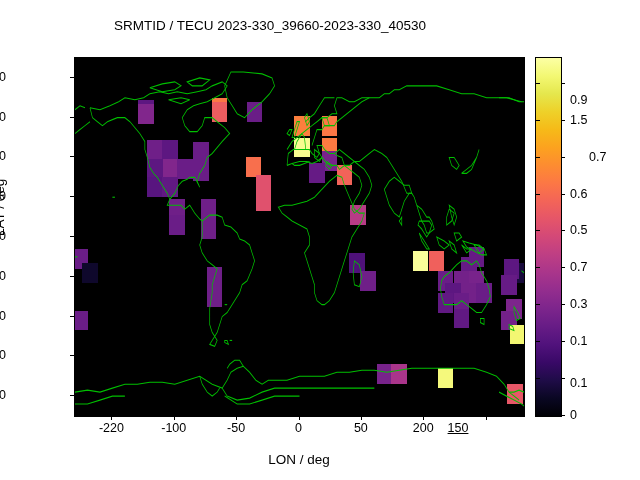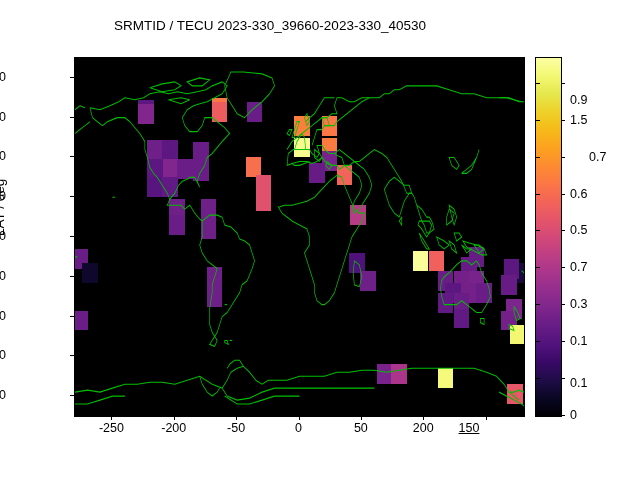--- a/index.html
+++ b/index.html
@@ -287,52 +287,53 @@
         <path d="M-150,20 L-148,20"></path>
         <path d="M-60,-34 L-58,-34"></path>
         <path d="M-56,-52 L-54,-52"></path>
       </g>
     </svg>
   </div>
 
   <div id="colorbar" style="background: linear-gradient(to top, rgb(0, 0, 4) 0%, rgb(10, 7, 35) 5%, rgb(31, 12, 72) 10%, rgb(57, 9, 103) 15%, rgb(81, 18, 124) 20%, rgb(103, 28, 134) 25%, rgb(125, 37, 140) 30%, rgb(147, 45, 142) 35%, rgb(169, 53, 139) 40%, rgb(190, 62, 132) 45%, rgb(211, 72, 120) 50%, rgb(229, 85, 105) 55%, rgb(243, 100, 88) 60%, rgb(252, 119, 69) 65%, rgb(253, 140, 49) 70%, rgb(252, 162, 31) 75%, rgb(246, 186, 24) 80%, rgb(238, 209, 41) 85%, rgb(229, 231, 77) 90%, rgb(243, 248, 115) 95%, rgb(252, 255, 164) 100%);"></div>
 
   <div class="ylabel">LAT / deg</div>
+  <div class="xlabel">LON / deg</div>
 
 <div class="ytick" style="top: 76.8889px;">80</div>
     <div class="tickmark-y" style="top: 76.8889px;"></div>
     <div class="ytick" style="top: 116.667px;">60</div>
     <div class="tickmark-y" style="top: 116.667px;"></div>
     <div class="ytick" style="top: 156.444px;">40</div>
     <div class="tickmark-y" style="top: 156.444px;"></div>
     <div class="ytick" style="top: 196.222px;">20</div>
     <div class="tickmark-y" style="top: 196.222px;"></div>
     <div class="ytick" style="top: 236px;">0</div>
     <div class="tickmark-y" style="top: 236px;"></div>
     <div class="ytick" style="top: 275.778px;">-20</div>
     <div class="tickmark-y" style="top: 275.778px;"></div>
     <div class="ytick" style="top: 315.556px;">-40</div>
     <div class="tickmark-y" style="top: 315.556px;"></div>
     <div class="ytick" style="top: 355.333px;">-60</div>
     <div class="tickmark-y" style="top: 355.333px;"></div>
     <div class="ytick" style="top: 395.111px;">-80</div>
     <div class="tickmark-y" style="top: 395.111px;"></div>
-    <div class="xtick" style="left: 111.417px;">-250</div>
+    <div class="xtick" style="left: 111.417px;">-220</div>
     <div class="tickmark-x" style="left: 111.417px;"></div>
-    <div class="xtick" style="left: 173.778px;">-200</div>
+    <div class="xtick" style="left: 173.778px;">-100</div>
     <div class="tickmark-x" style="left: 173.778px;"></div>
     <div class="xtick" style="left: 236.139px;">-50</div>
     <div class="tickmark-x" style="left: 236.139px;"></div>
     <div class="xtick" style="left: 298.5px;">0</div>
     <div class="tickmark-x" style="left: 298.5px;"></div>
     <div class="xtick" style="left: 360.861px;">50</div>
     <div class="tickmark-x" style="left: 360.861px;"></div>
     <div class="xtick" style="left: 423.222px;">200</div>
     <div class="tickmark-x" style="left: 423.222px;"></div>
-    <div class="xtick" style="left: 469px; text-decoration: underline;">150</div>
+    <div class="xtick" style="left: 458px; text-decoration: underline;">150</div>
     <div class="tickmark-x" style="left: 485.583px;"></div>
     <div class="cbtick" style="top: 415px;">0</div>
     <div class="cbtickmark" style="top: 415px;"></div>
     <div class="cbtickmark-in" style="top: 415px;"></div>
     <div class="cbtick" style="top: 383px;">0.1</div>
     <div class="cbtickmark" style="top: 378.093px;"></div>
     <div class="cbtickmark-in" style="top: 378.093px;"></div>
     <div class="cbtick" style="top: 341.186px;">0.1</div>
     <div class="cbtickmark" style="top: 341.186px;"></div>
     <div class="cbtickmark-in" style="top: 341.186px;"></div>

